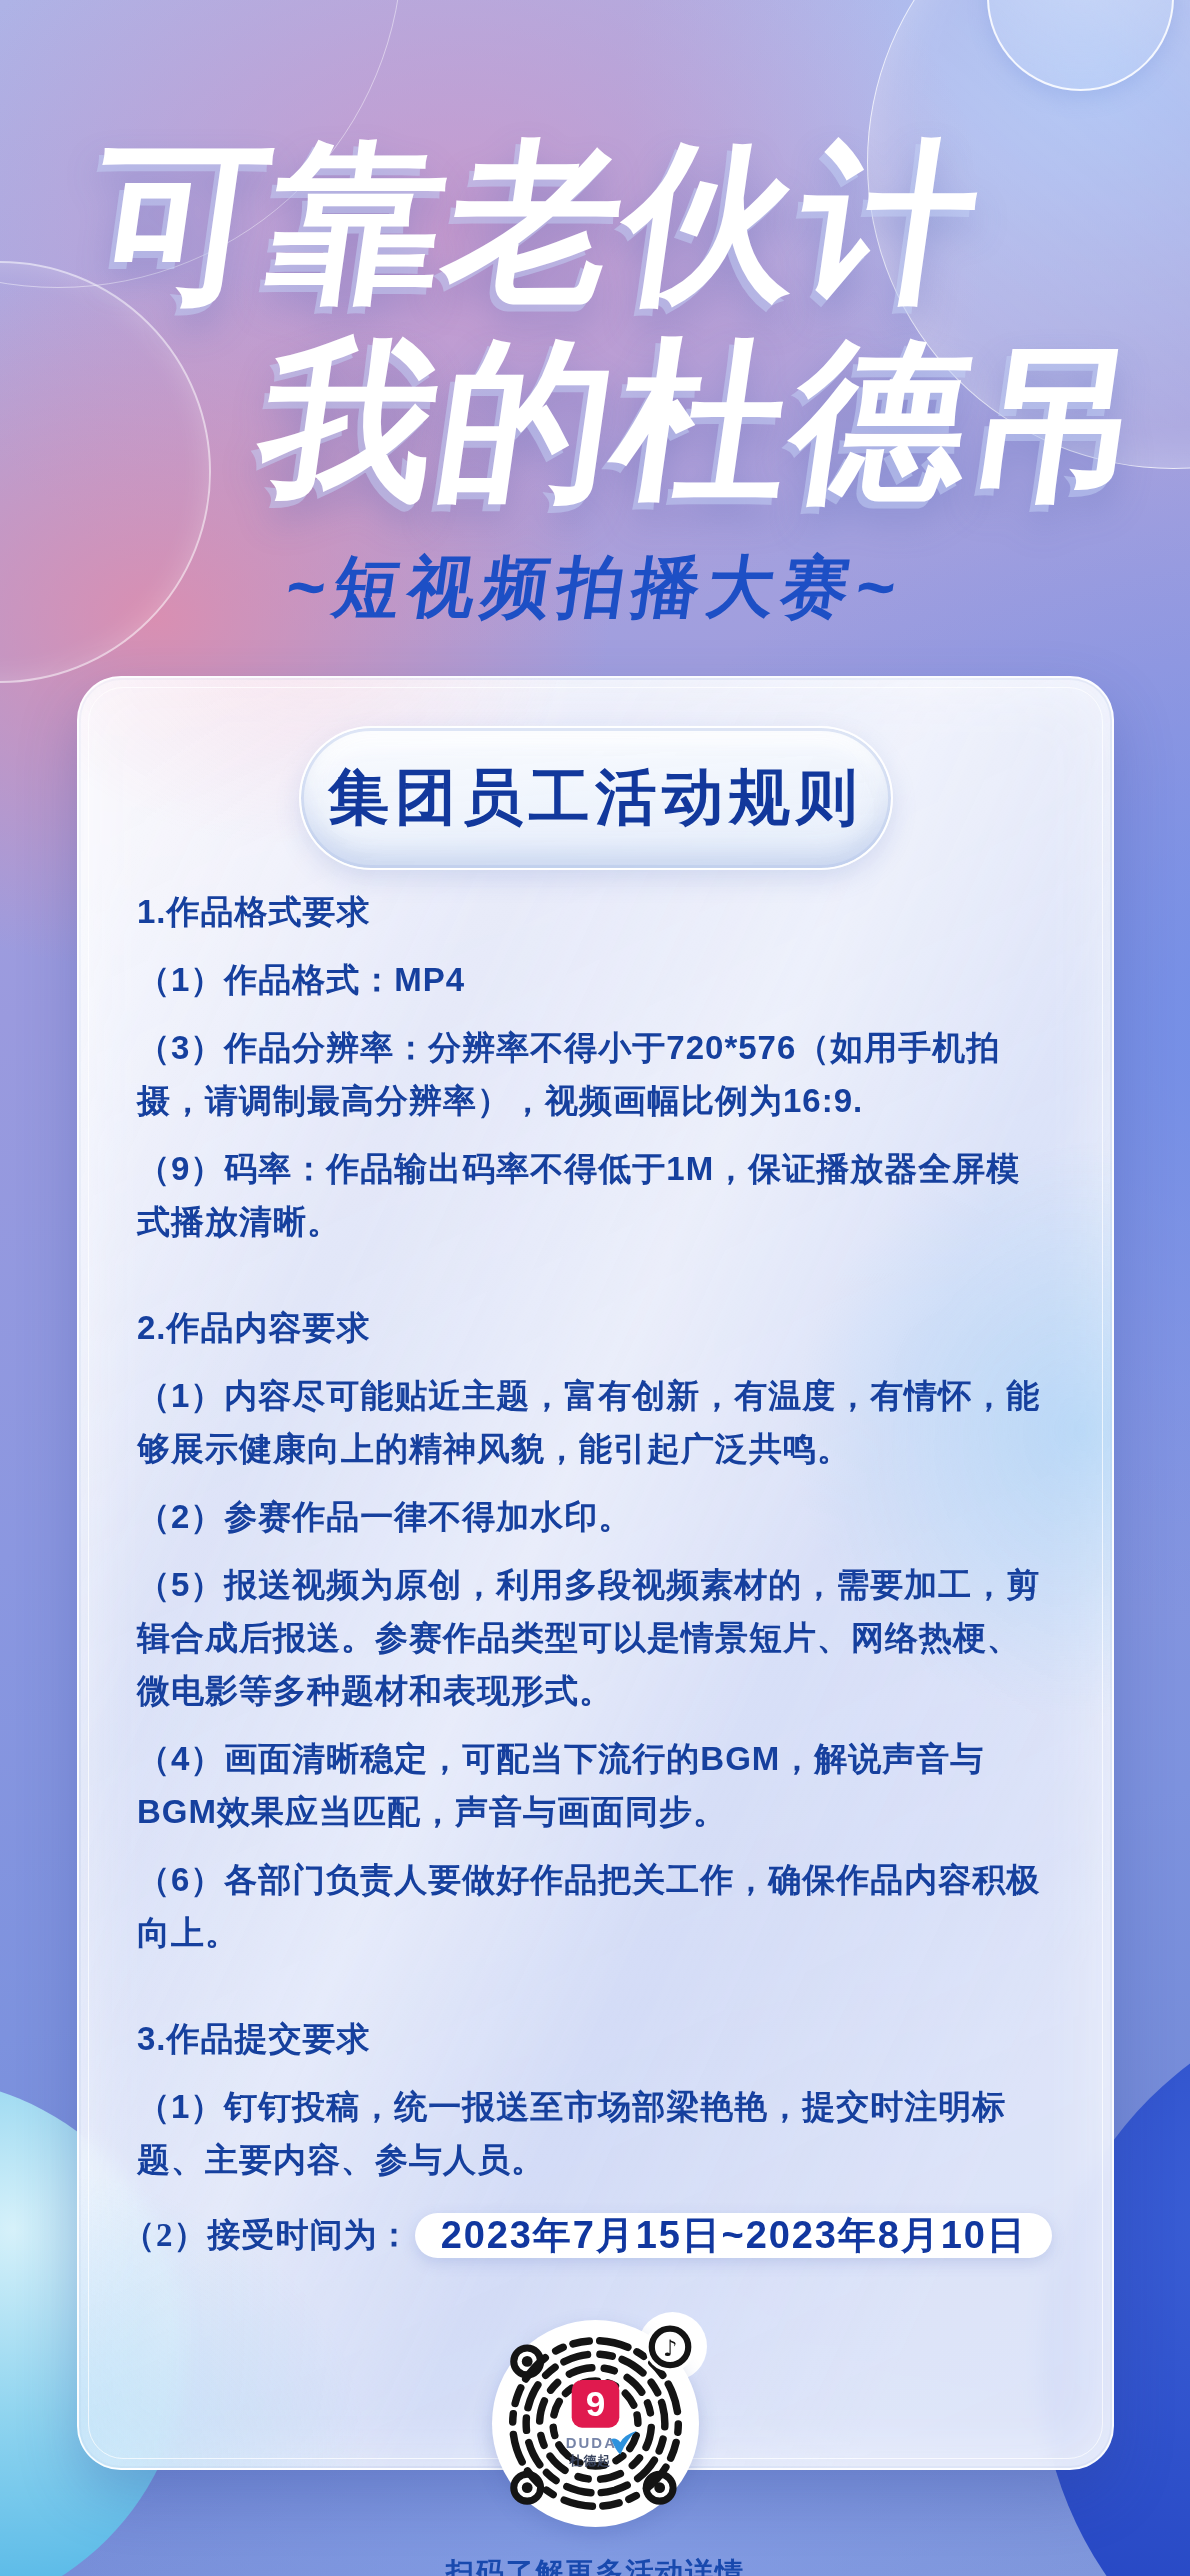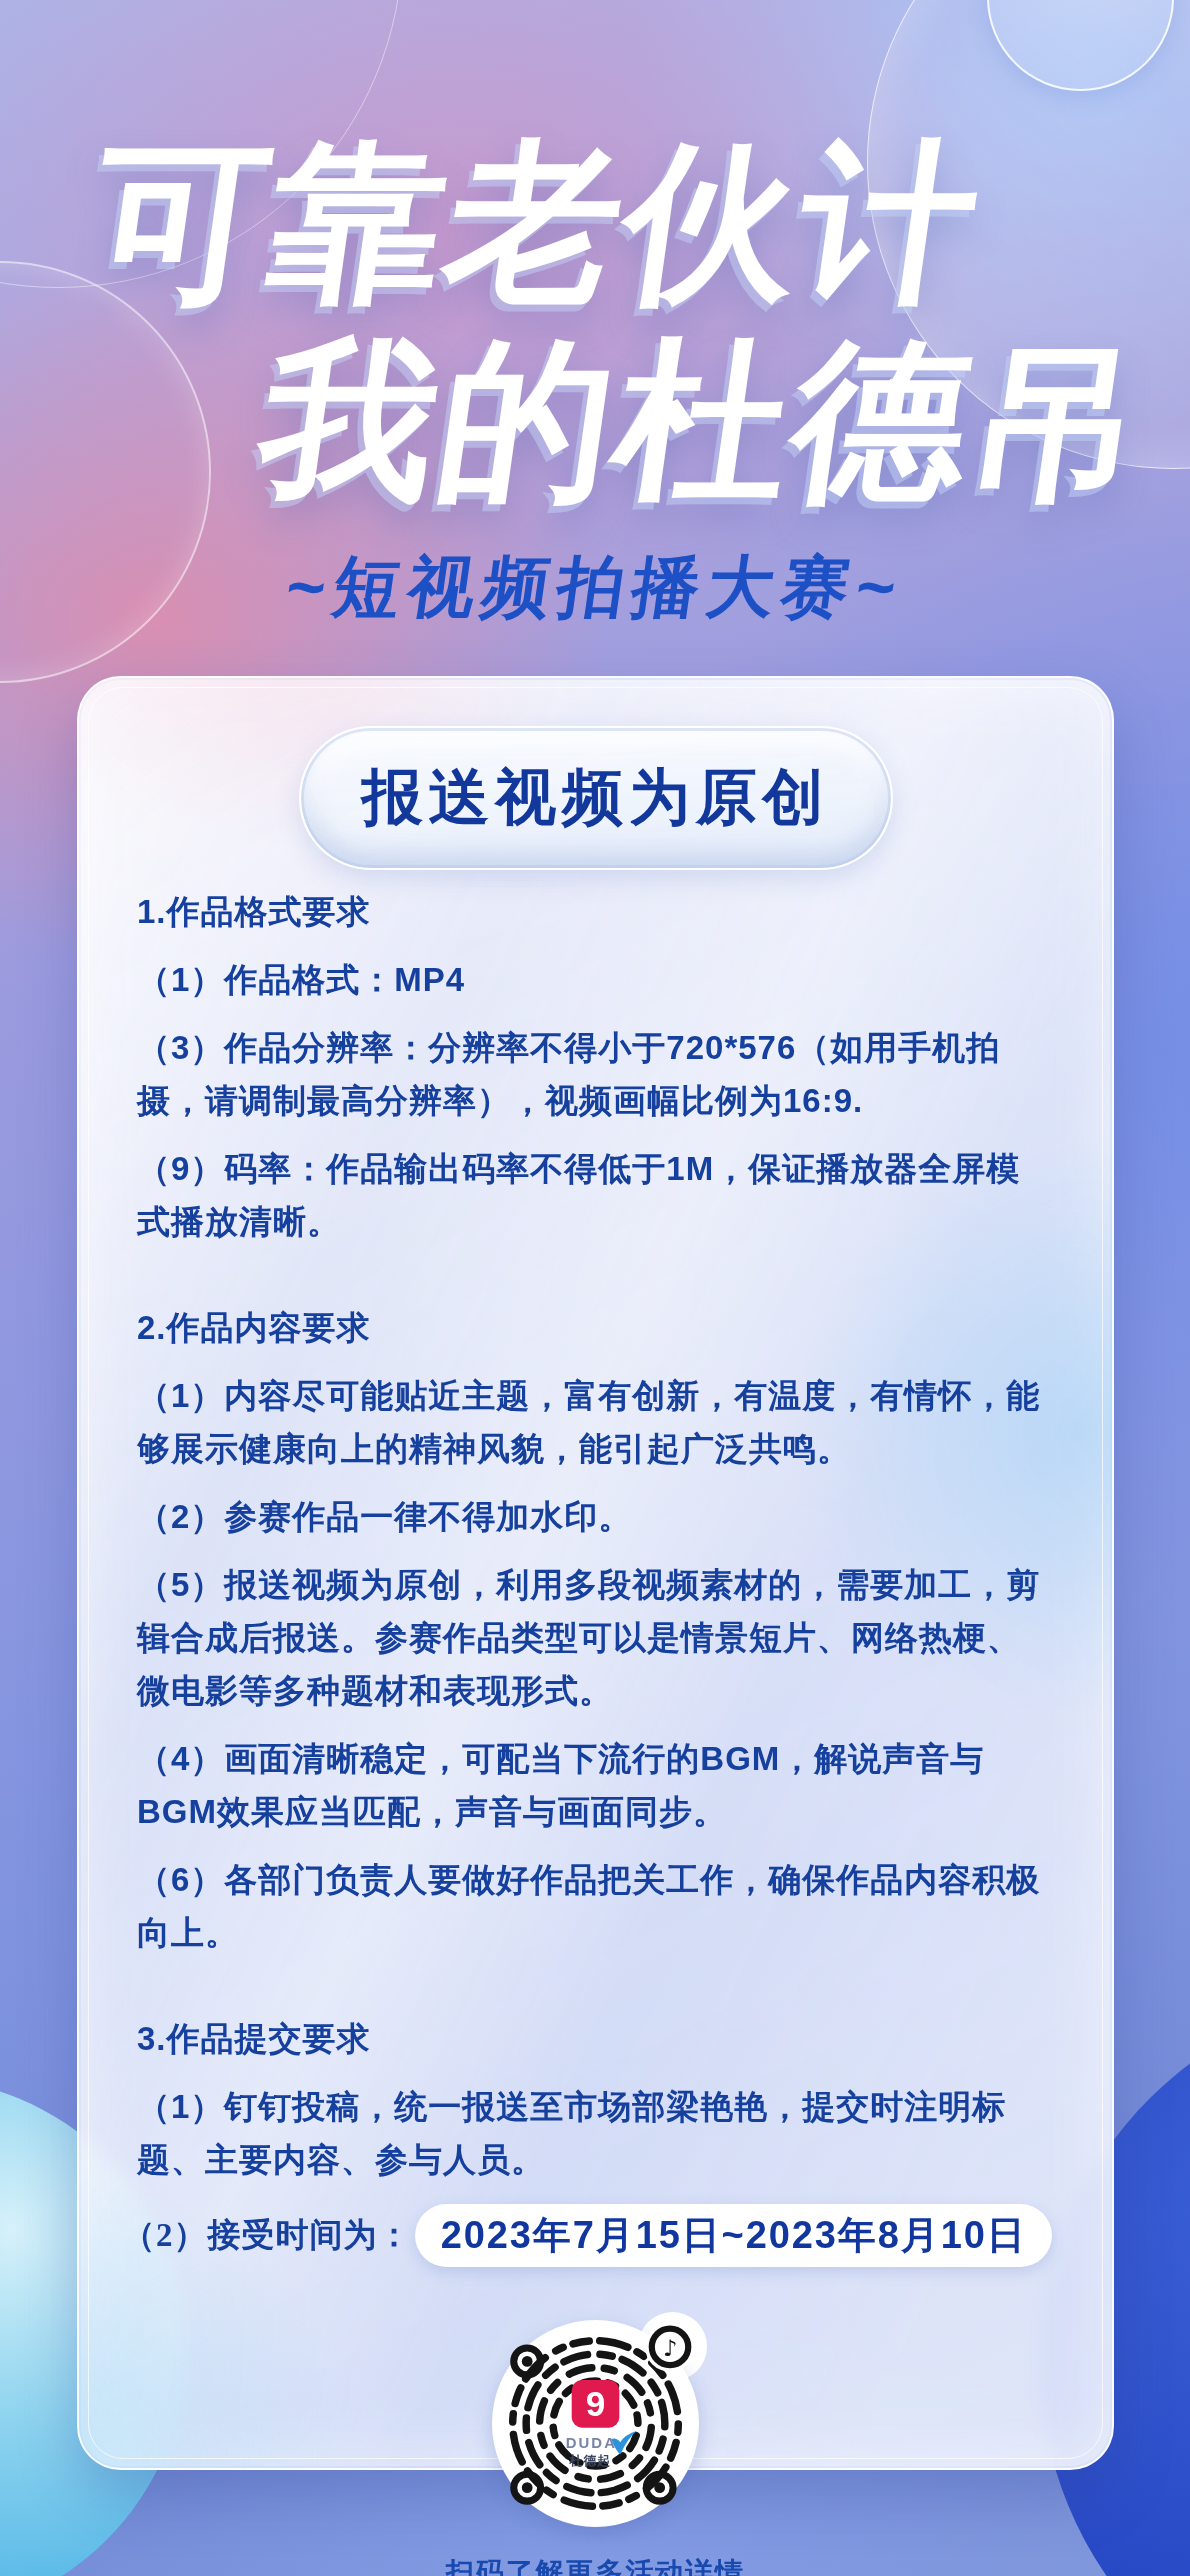--- a/index.html
+++ b/index.html
@@ -61,21 +61,21 @@
                inset 0 13.4px 21px rgba(255,255,255,0.95), 0 9.6px 25px rgba(90,115,190,0.18);}
   .card-header-pill span{font-size:61px;font-weight:800;color:#12389c;letter-spacing:5.8px;white-space:nowrap;}
 
   .rules-body{position:relative;margin:12.5px 43px 0 43px;font-size:33px;line-height:53px;
     font-weight:700;color:#16409e;letter-spacing:1px;}
   .rules-body p{margin:15px;}
   .sec + .sec{margin-top:53px;}
 
   .submit-row{display:flex;align-items:center;height:69px;margin-top:1.9px;}
   .submit-label{white-space:nowrap;font-family:Liberation Serif, serif;}
-  .date-pill{flex:1;margin-left:3.8px;margin-right:17px;height:63px;border-radius:42px;background:#ffffff;
+  .date-pill{flex:1;margin-left:3.8px;margin-right:17px;height:45px;border-radius:42px;background:#ffffff;
     display:flex;align-items:center;justify-content:center;
     font-size:38px;font-weight:800;color:#11379f;letter-spacing:1.9px;white-space:nowrap;
     box-shadow:0 4.8px 15.3px rgba(80,105,185,0.20);}
 
   .qr-wrap{position:relative;width:207px;height:207px;margin:50px auto 0;}
   .qr-disc{position:absolute;inset:0;border-radius:50%;background:#ffffff;
     box-shadow:0 7.7px 19px rgba(70,95,170,0.25);}
   .qr-bump{position:absolute;top:-7.7px;right:-7.7px;width:69px;height:69px;border-radius:50%;background:#ffffff;}
   .qr-wrap svg{position:absolute;inset:0;overflow:visible;}
 
@@ -96,21 +96,21 @@
 
   <div class="title title-1">可靠老伙计</div>
   <div class="title title-2">我的杜德吊</div>
   <div class="subtitle">~短视频拍播大赛~</div>
 
   <section class="rules-card">
     <div class="card-glass"></div>
     <div class="card-inner-line"></div>
 
     <div class="card-header-pill">
-      <span>报送视频为原创</span>
+      <span>集团员工活动规则</span>
     </div>
 
     <div class="rules-body">
       <div class="sec">
         <p>1.作品格式要求</p>
         <p>（1）作品格式：MP4</p>
         <p>（3）作品分辨率：分辨率不得小于720*576（如用手机拍摄，请调制最高分辨率），视频画幅比例为16:9.</p>
         <p>（9）码率：作品输出码率不得低于1M，保证播放器全屏模式播放清晰。</p>
       </div>
 

